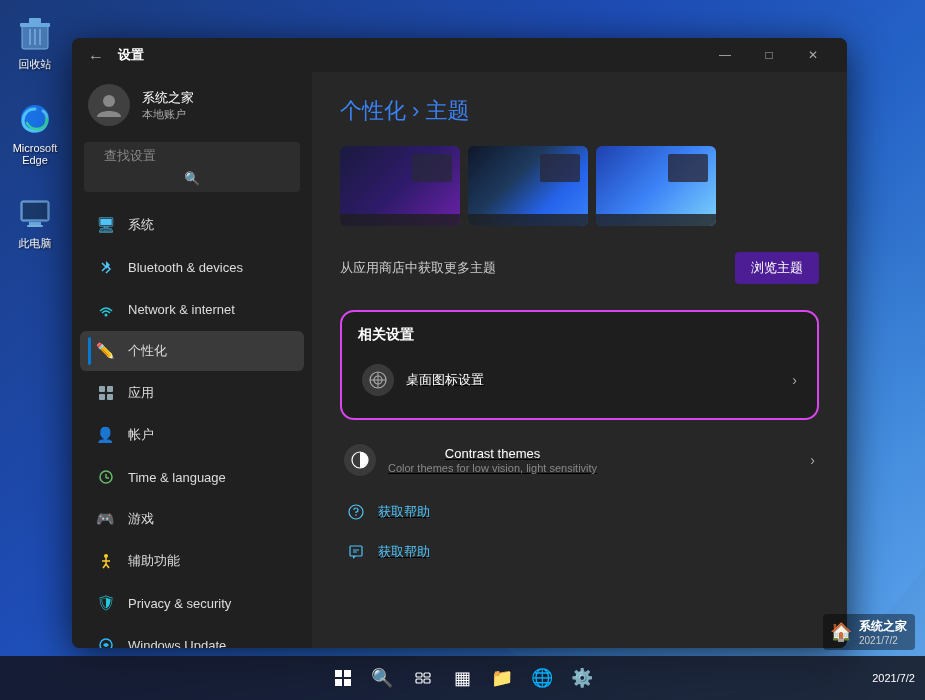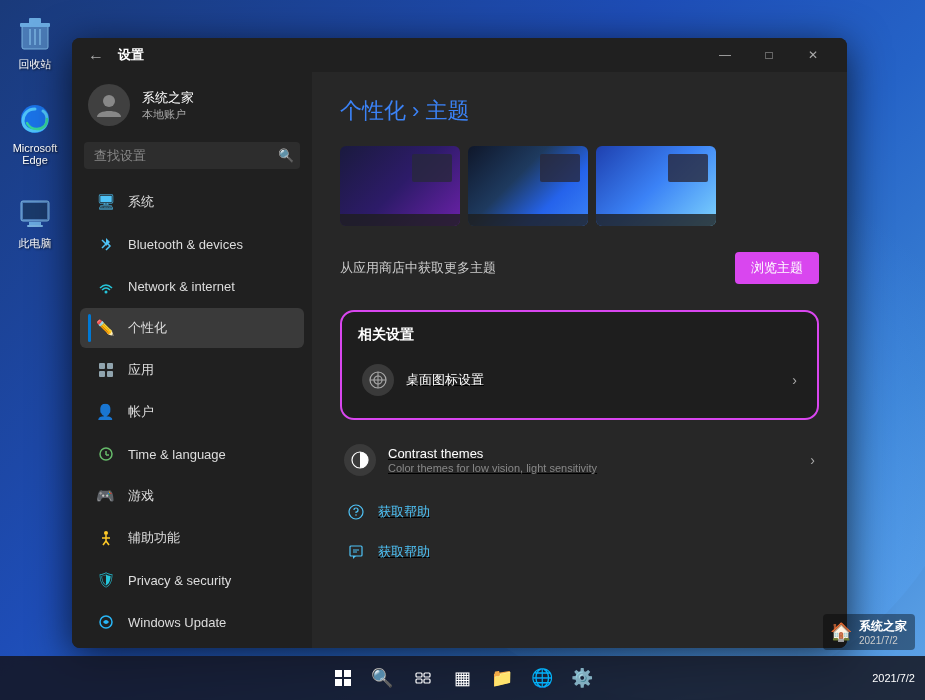--- a/index.html
+++ b/index.html
@@ -248,20 +248,21 @@
 
     
     .search-box {
       margin: 0 12px 12px;
       display: flex;
       align-items: center;
       background: #2d2d2d;
       border-radius: 4px;
       padding: 6px 10px;
       gap: 8px;
+      flex-direction: column;
     }
 
     .search-input {
       background: transparent;
       border: none;
       outline: none;
       color: white;
       font-size: 13px;
       flex: 1;
       caret-color: white;
@@ -393,21 +394,21 @@
       margin-bottom: 20px;
       padding: 6px 0;
     }
 
     .theme-action-text {
       color: #ccc;
       font-size: 13px;
     }
 
     .browse-btn {
-      background: #d946ef;
+      background: #4c1d95;
       color: white;
       border: none;
       padding: 7px 16px;
       border-radius: 4px;
       cursor: pointer;
       font-size: 13px;
       transition: background 0.15s;
     }
 
     
@@ -466,20 +467,21 @@
 
     
     .contrast-row {
       display: flex;
       align-items: center;
       justify-content: space-between;
       padding: 8px 4px;
       cursor: pointer;
       border-radius: 4px;
       margin-bottom: 8px;
+      text-align: center;
     }
 
     .contrast-icon {
       width: 32px;
       height: 32px;
       background: #3a3a3a;
       border-radius: 50%;
       display: flex;
       align-items: center;
       justify-content: center;

